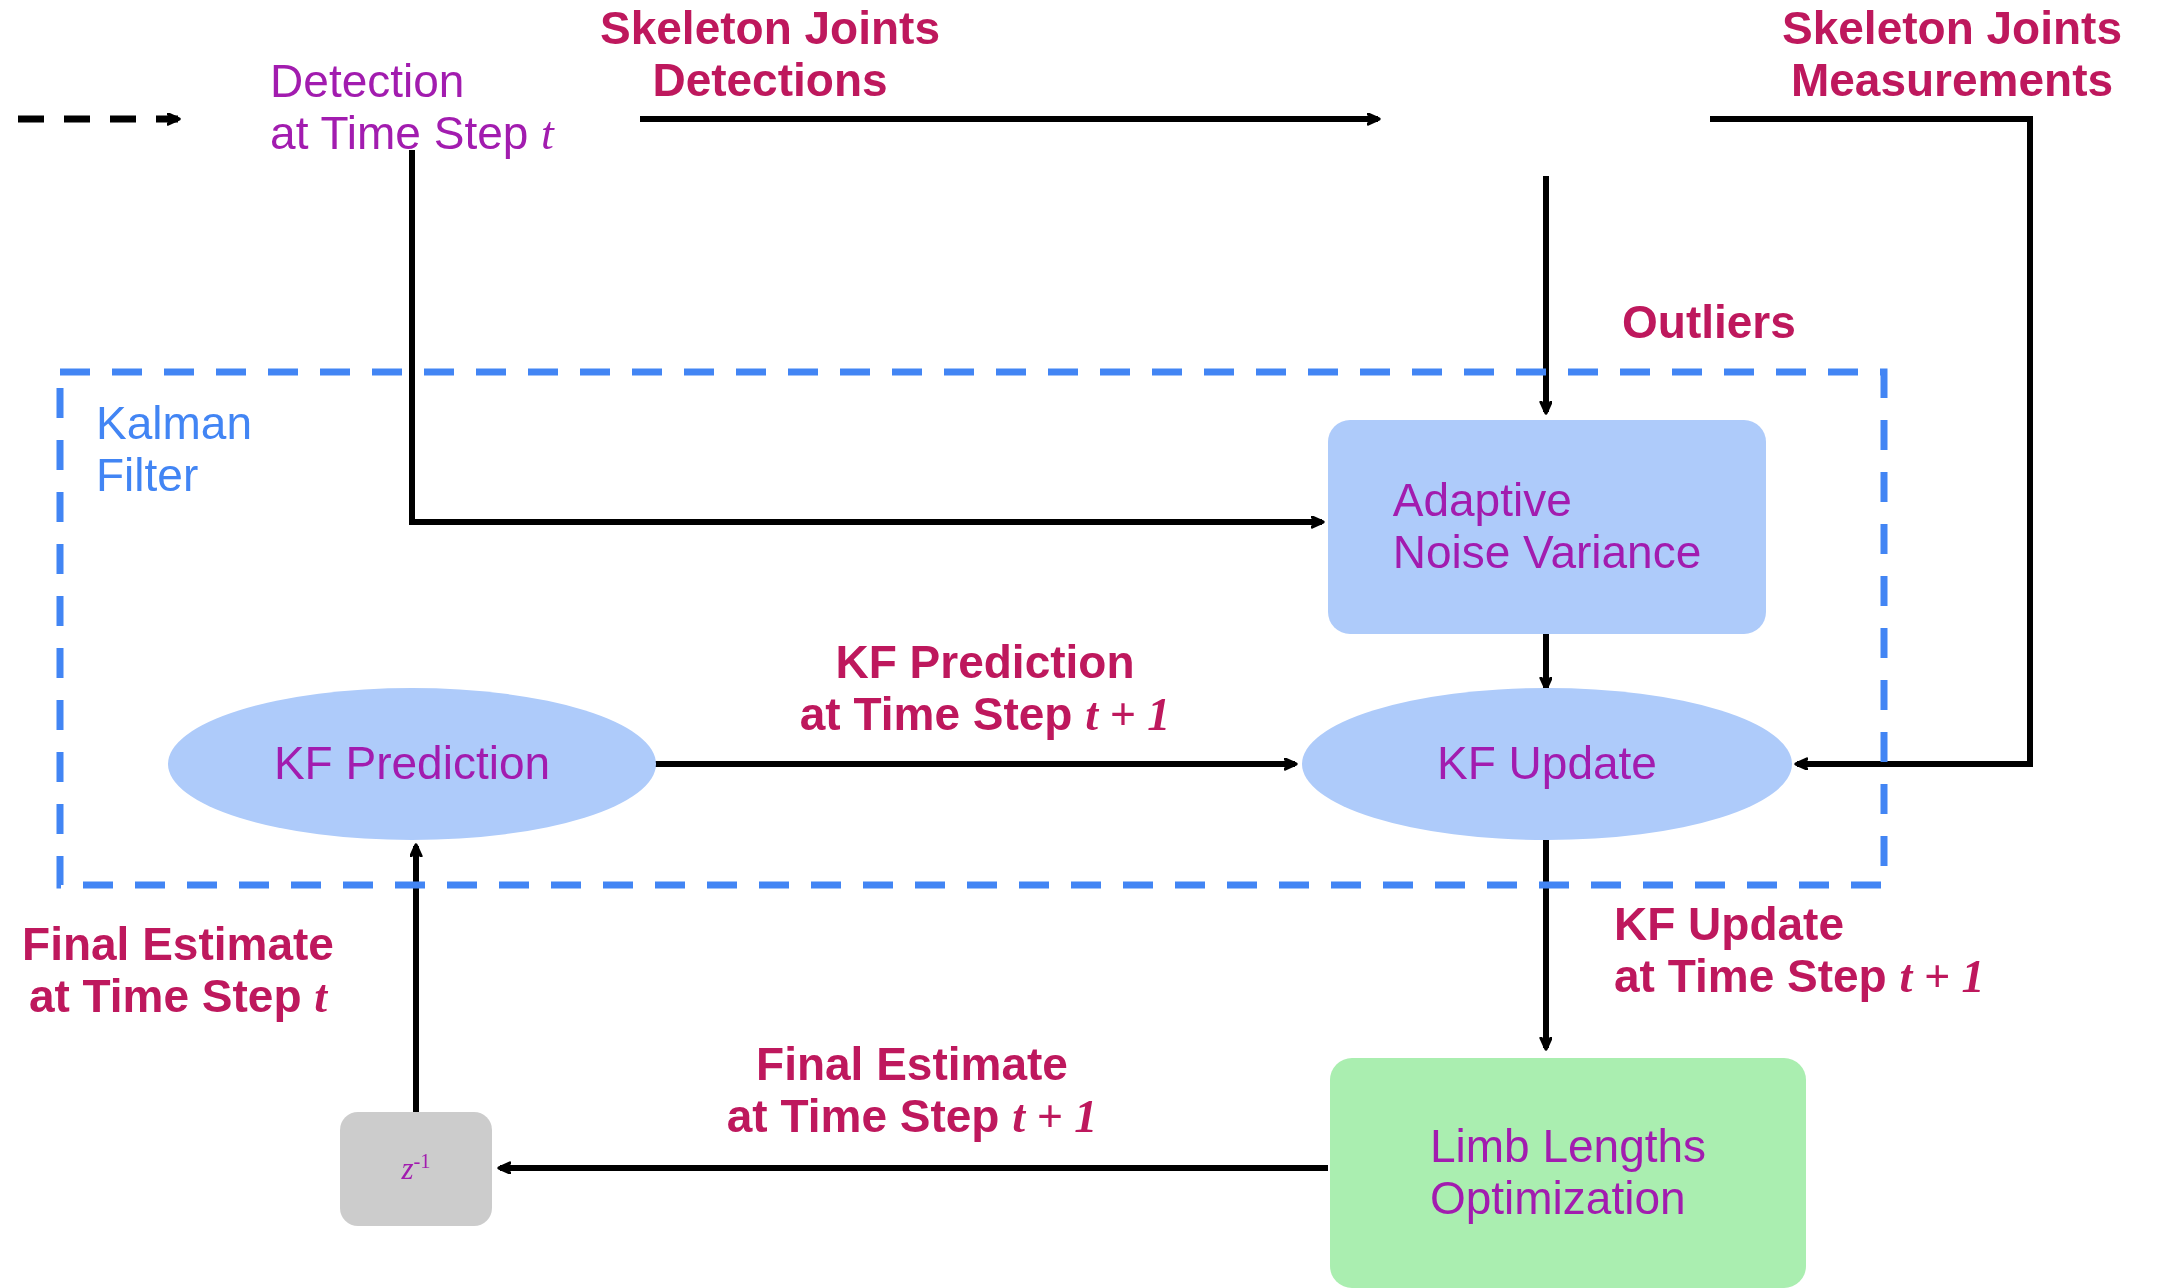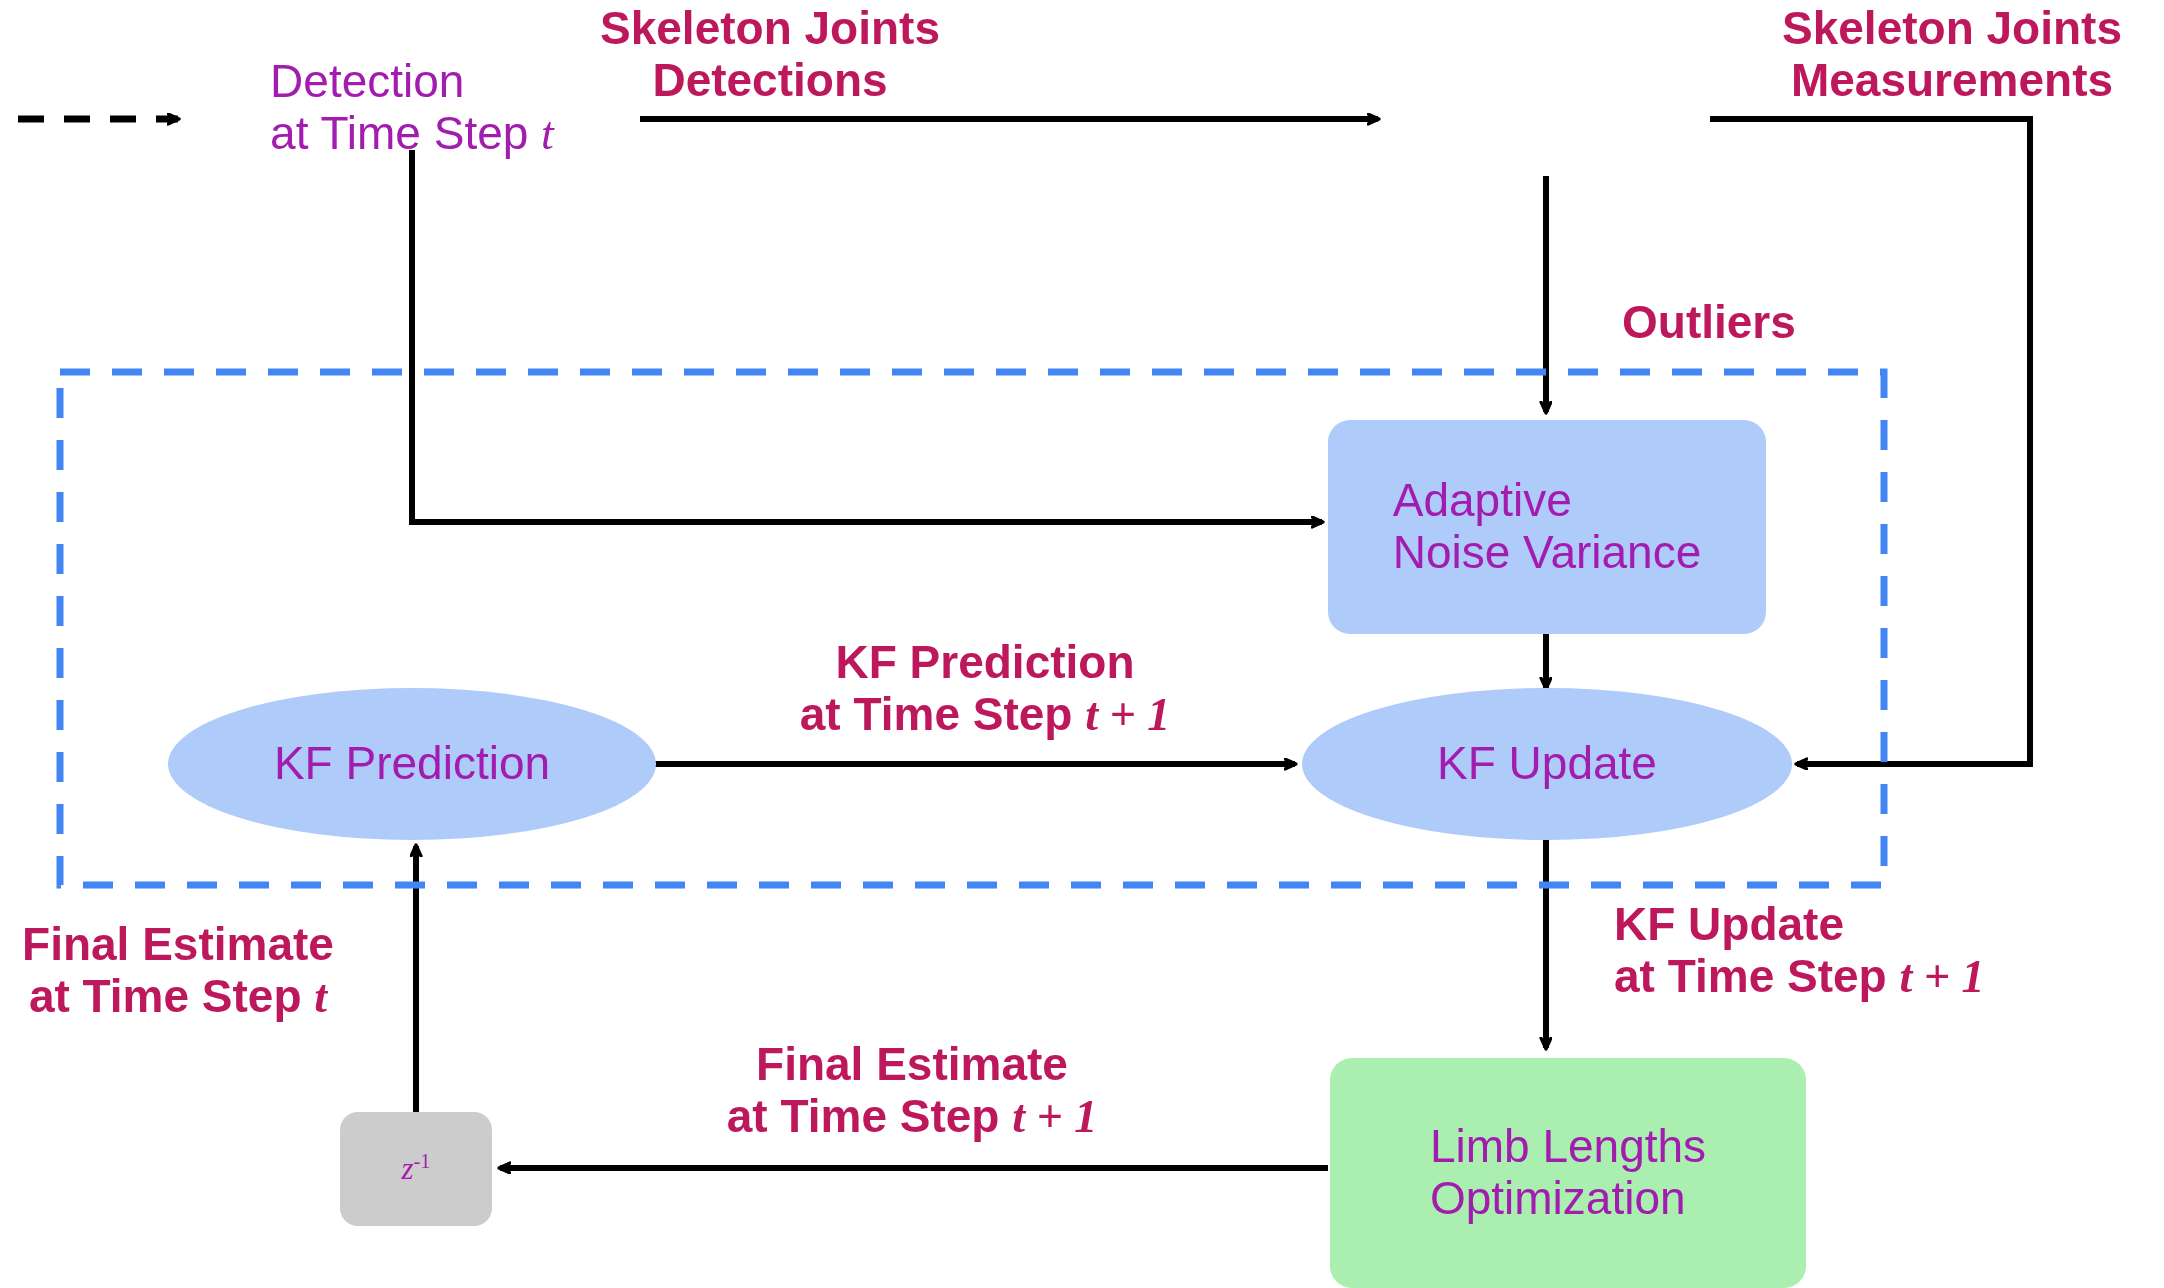--- a/index.html
+++ b/index.html
@@ -71,20 +71,22 @@
 
     <g>
       <line x1="416" y1="1112" x2="416" y2="846" stroke="#000" stroke-width="6" marker-end="url(#ah)"></line>
     </g>
 
     <g>
       <rect x="60" y="372" width="1824" height="513" fill="none" stroke="#4285f4" stroke-width="7" stroke-dasharray="30 22"></rect>
     </g>
   </svg>
 
+  <div class="kf-title f46" style="left:96px; top:398px;">Kalman
+Filter</div>
 
   <div class="node f46" style="left:212px; top:48px; width:400px; height:120px;">
     <span class="lbl"><span>Detection
 at Time Step </span><span class="mi">t</span></span>
   </div>
 
 
   <div class="node boxnode f46" style="left:1328px; top:420px; width:438px; height:214px; background:#aecbfa;">
     <span class="lbl">Adaptive
 Noise Variance</span>

